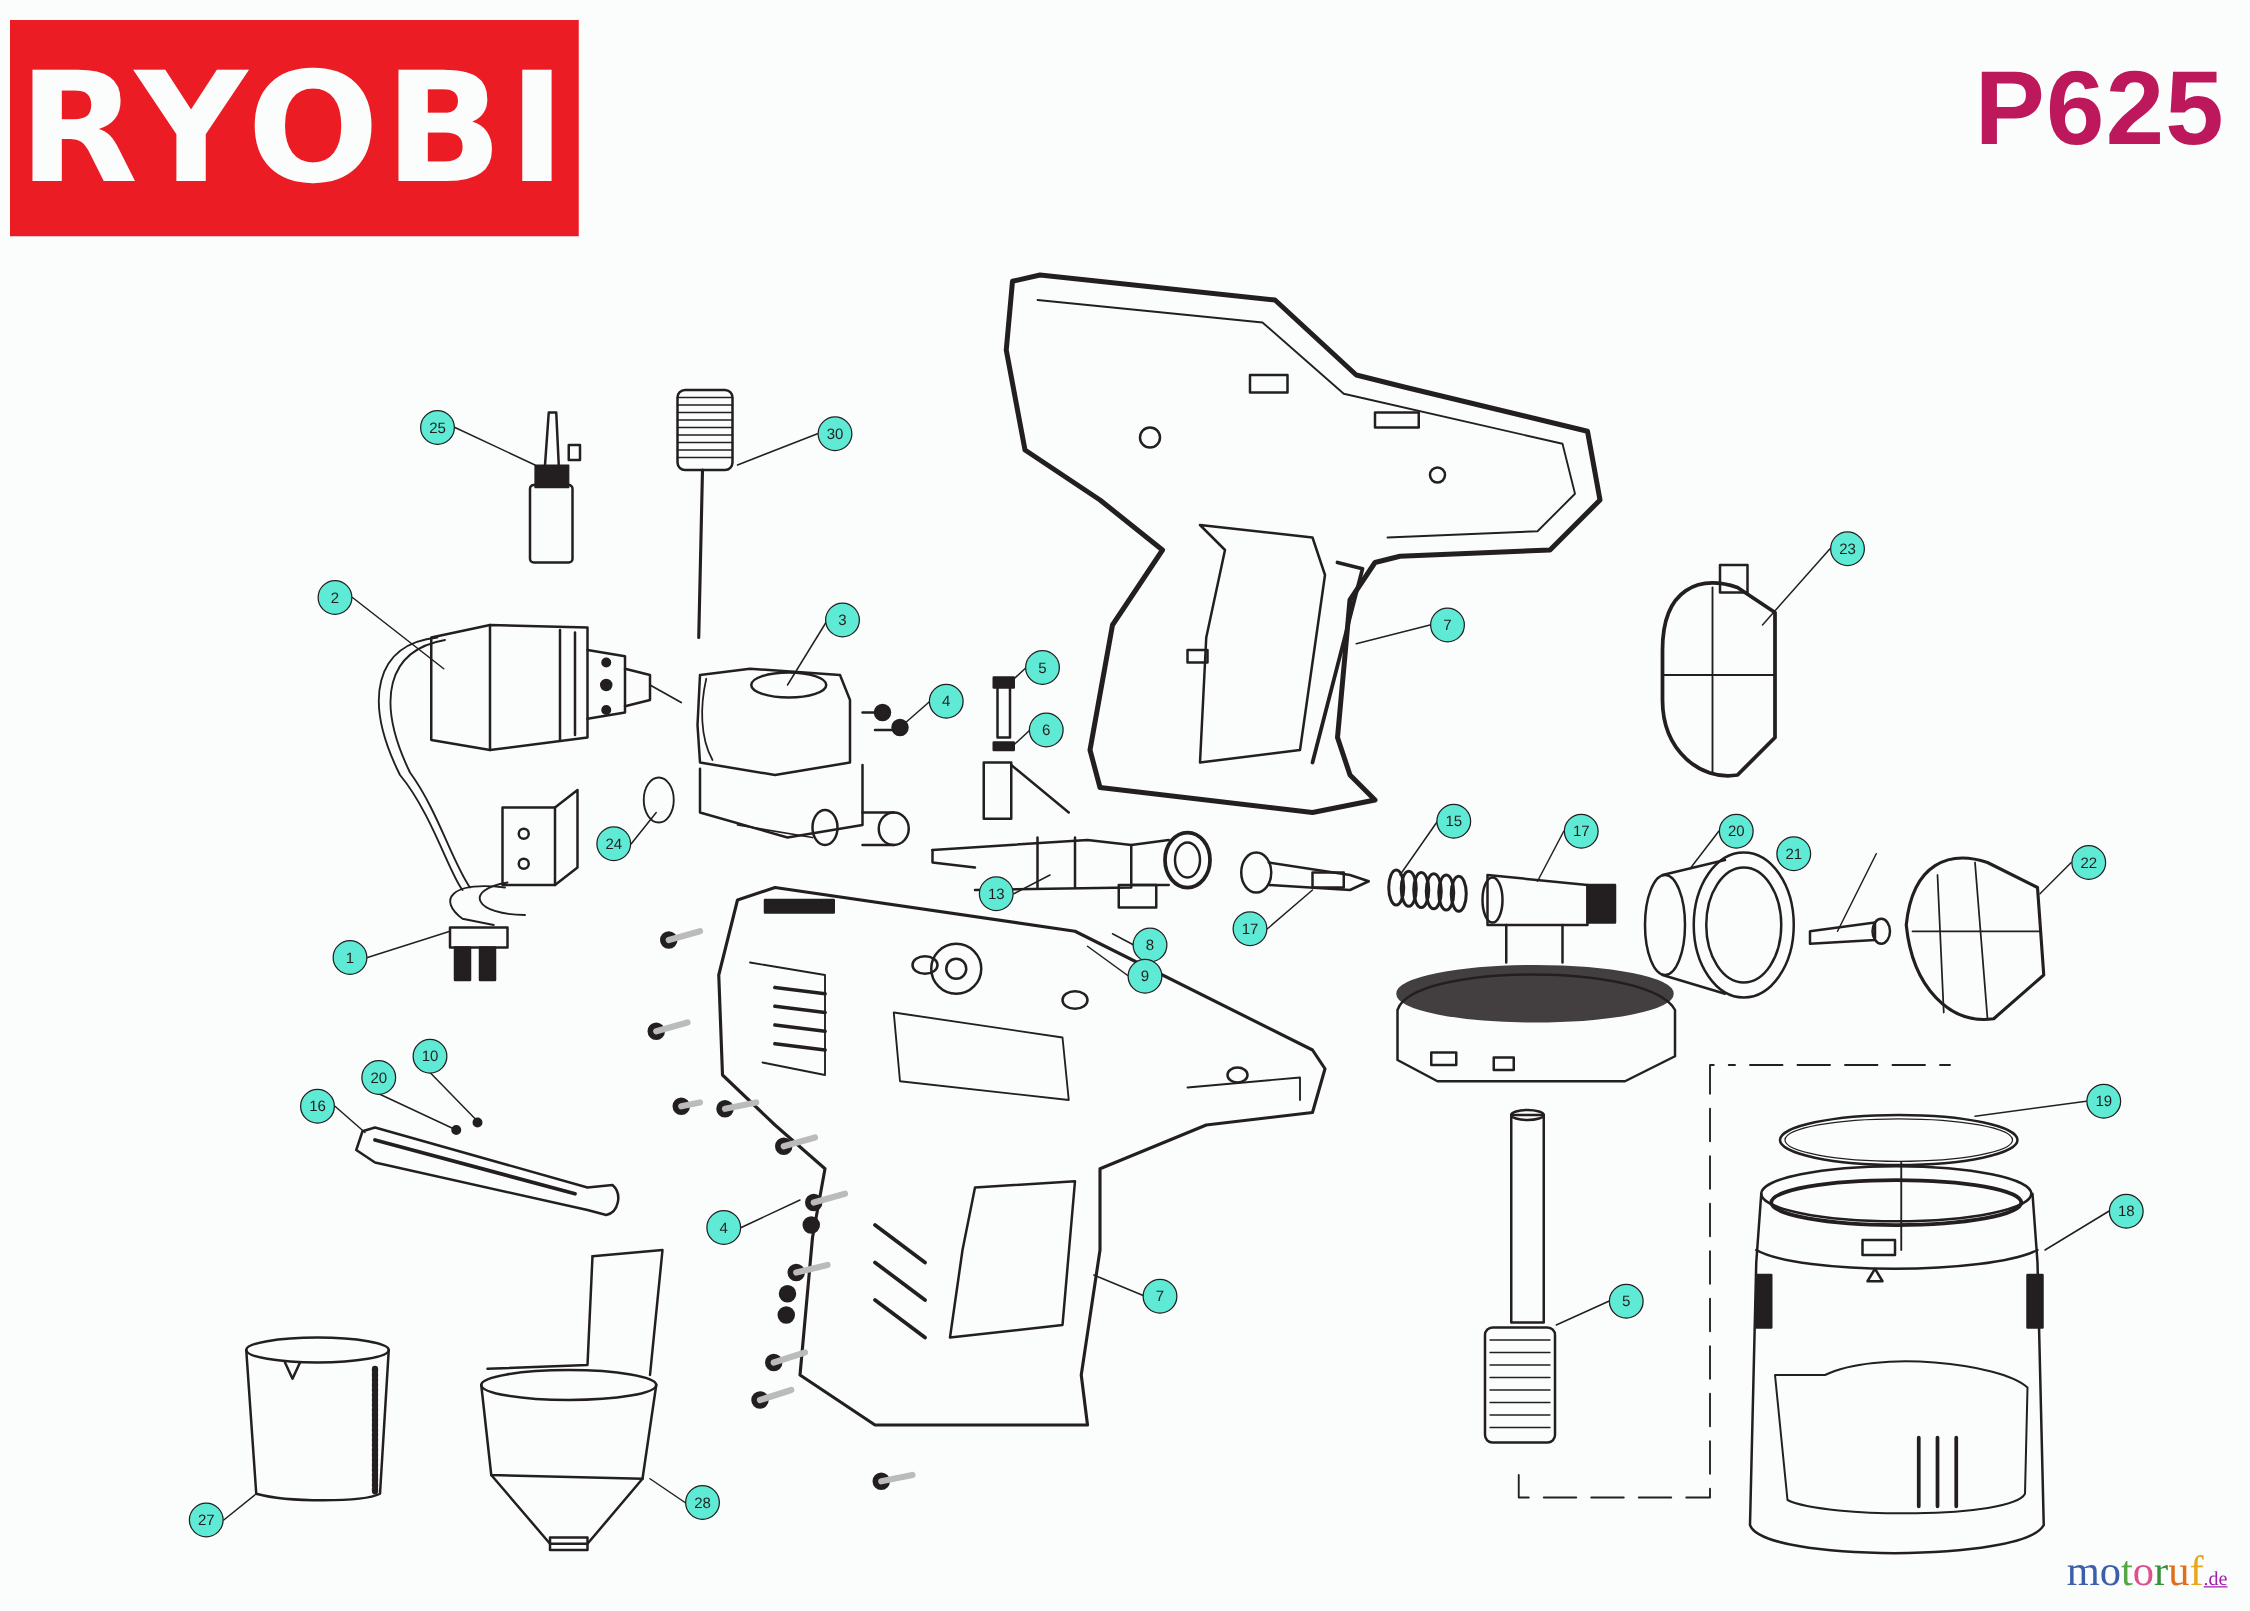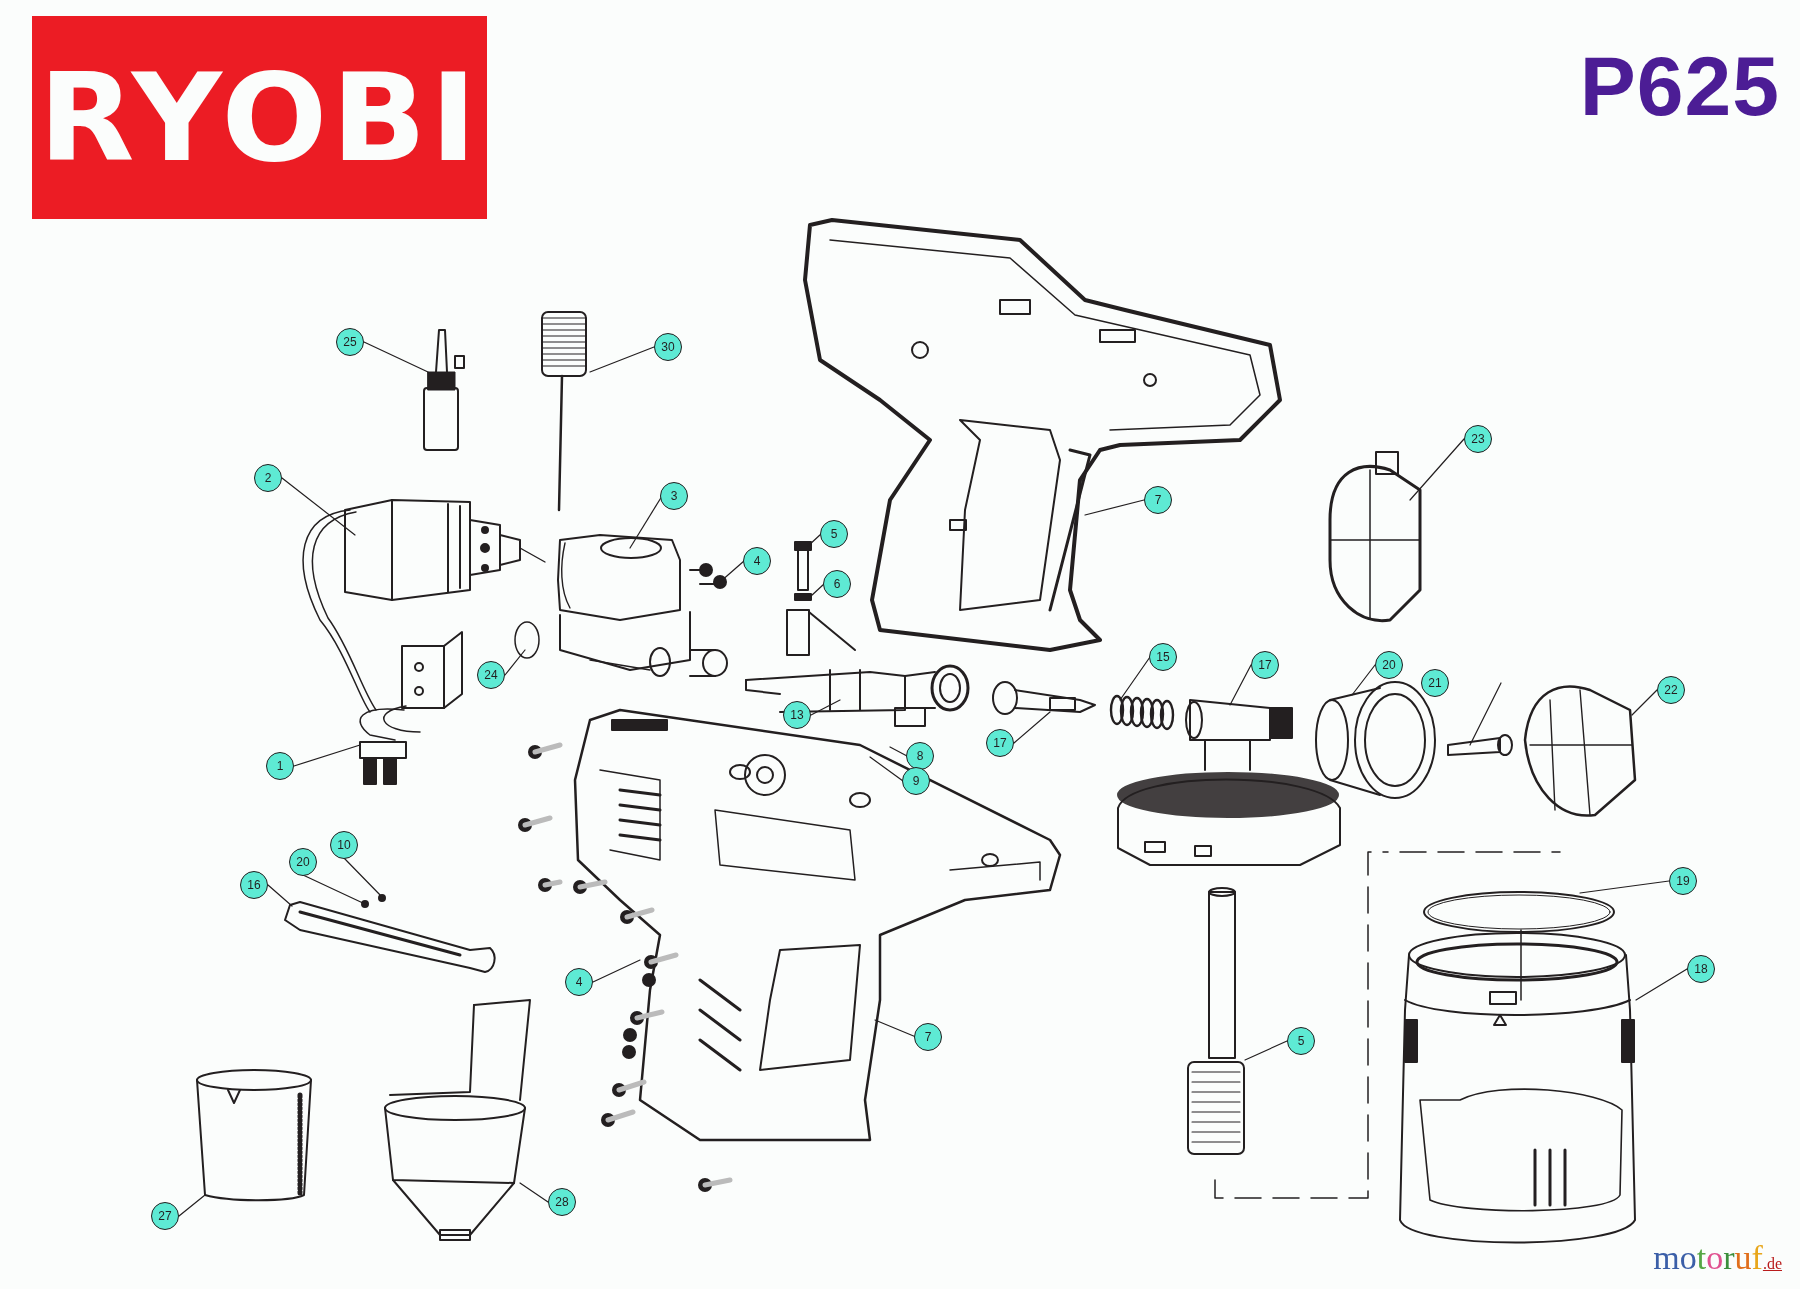--- a/index.html
+++ b/index.html
@@ -1,21 +1,21 @@
 <!DOCTYPE html>
 <html><head>
 <meta charset="utf-8">
 <style>
   html, body { margin:0; padding:0; background:#fbfdfc; }
   body { width:1800px; height:1289px; position:relative; overflow:hidden; font-family:"Liberation Sans", sans-serif; }
-  .logo { position:absolute; left:8px; top:16px; width:455px; height:203px; background:#ec1c24; display:flex; align-items:center; justify-content:center;margin-left:24px; }
+  .logo { position:absolute; left:8px; top:16px; width:455px; height:173px; background:#ec1c24; display:flex; align-items:center; justify-content:center; }
   .logo span { color:#fbfdfc; font-family:"DejaVu Sans", sans-serif; font-weight:bold; font-size:122px; letter-spacing:4px; line-height:1; transform:scaleX(1.02); }
-  .model { position:absolute; right:20px; top:44px; font-family:"Liberation Sans", sans-serif; font-weight:bold; font-size:84px; color:#4c1d95; letter-spacing:1px; line-height:1; }
+  .model { position:absolute; right:20px; top:44px; font-family:"Liberation Sans", sans-serif; font-weight:bold; font-size:84px; color:#be185d; letter-spacing:1px; line-height:1; }
   .watermark { position:absolute; right:18px; bottom:14px; font-family:"Liberation Serif", serif; font-size:34px; line-height:1; }
-  .watermark .tld { font-size:16px; color:#b91c1c;text-decoration:underline; }
+  .watermark .tld { font-size:16px; color:#a21caf;text-decoration:underline; }
   svg.diagram { position:absolute; left:0; top:0; }
   .callout { position:absolute; width:28px; height:28px; border:1.6px solid #231f20; border-radius:50%; background:#5eead4; font-size:12px; font-family:"Liberation Sans", sans-serif; color:#231f20; display:flex; align-items:center; justify-content:center; box-sizing:border-box; transform:translate(-50%,-50%); }
 </style>
 </head>
 <body>
 
 <div class="logo">
   <span>RYOBI</span>
 </div>
 <div class="model">P625</div>

